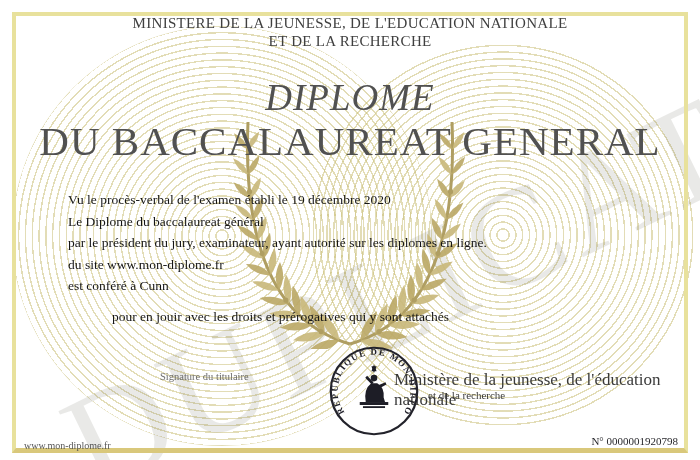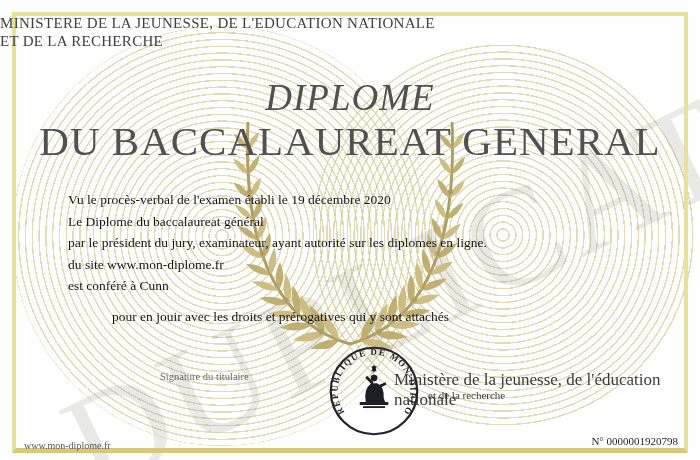--- a/index.html
+++ b/index.html
@@ -12,21 +12,21 @@
   .rings-right{left:312px;top:44px;width:382px;height:382px;}
   
   .watermark{position:absolute;left:35px;top:212px;width:780px;text-align:center;
              font-size:140px;line-height:140px;letter-spacing:6px;color:rgba(125,122,112,0.17);
              transform:rotate(-26deg);transform-origin:center;white-space:nowrap;user-select:none;}
   .wreath{position:absolute;left:222px;top:104px;width:256px;height:245px;}
   
   .frame{position:absolute;left:12px;right:12px;top:12px;bottom:7px;
          border:4px solid #e8e19c;border-bottom:5px solid #d9c87b;pointer-events:none;}
   
-  .header{position:absolute;top:15px;left:0;right:0;text-align:left;
+  .header{position:absolute;top:15px;left:0;right:0;text-align:center;
           font-size:15px;line-height:17.5px;color:#3f3f3f;letter-spacing:0.3px;}
   .title{position:absolute;top:79px;left:0;right:0;text-align:center;color:#515151;}
   .title-l1{font-size:37px;line-height:38px;letter-spacing:1px;font-style:italic;}
   .title-l2{font-size:41px;line-height:42px;letter-spacing:1px;margin-top:3px;}
   .bodytext{position:absolute;left:68px;top:181px;font-size:13.5px;line-height:21.6px;color:#151515;margin-top:8px;}
   .grant{position:absolute;left:112px;top:309px;font-size:13.5px;color:#151515;}
   .sig-label{position:absolute;left:160px;top:371px;font-size:10.5px;color:#6b6b6b;}
   .ministry1{position:absolute;left:394px;top:370px;font-size:17px;color:#3a3a3a;}
   .ministry2{position:absolute;left:428px;top:389px;font-size:11px;color:#3a3a3a;}
   .seal{position:absolute;left:328px;top:345px;width:92px;height:92px;}

